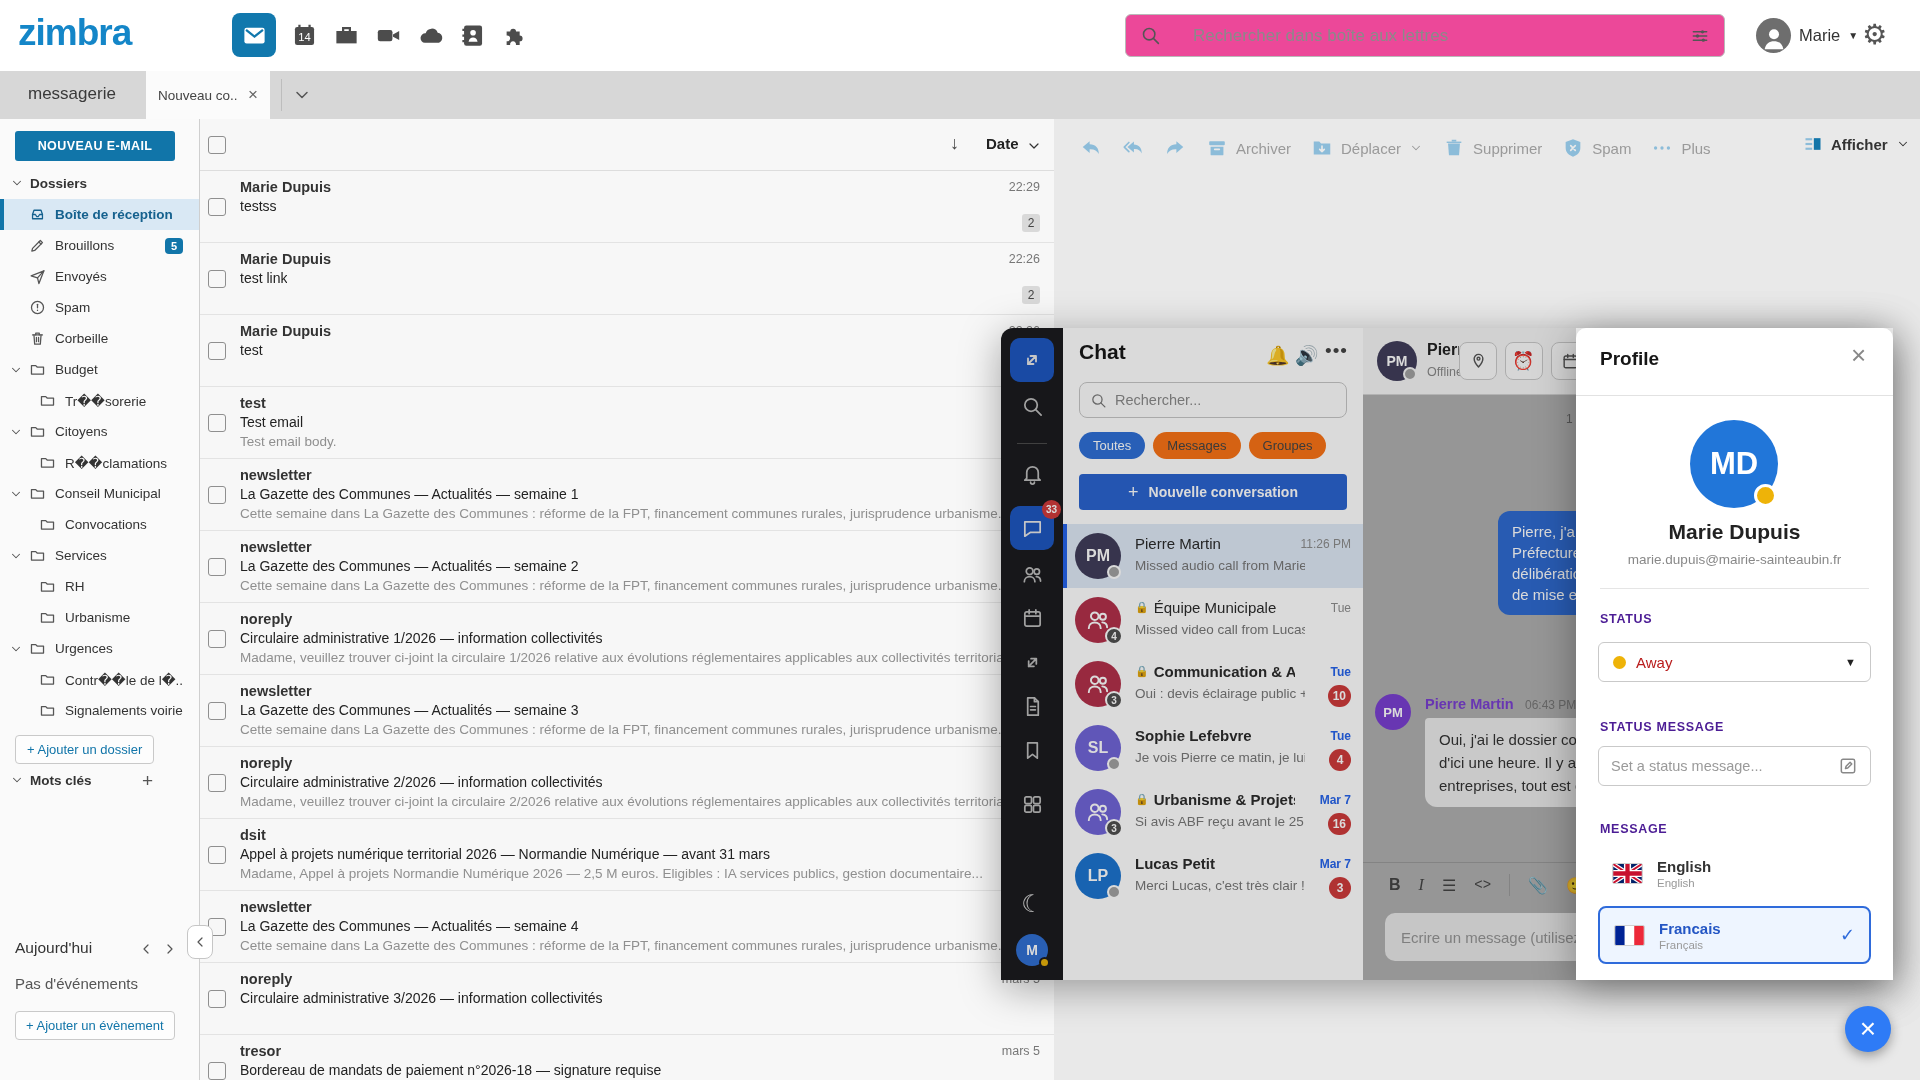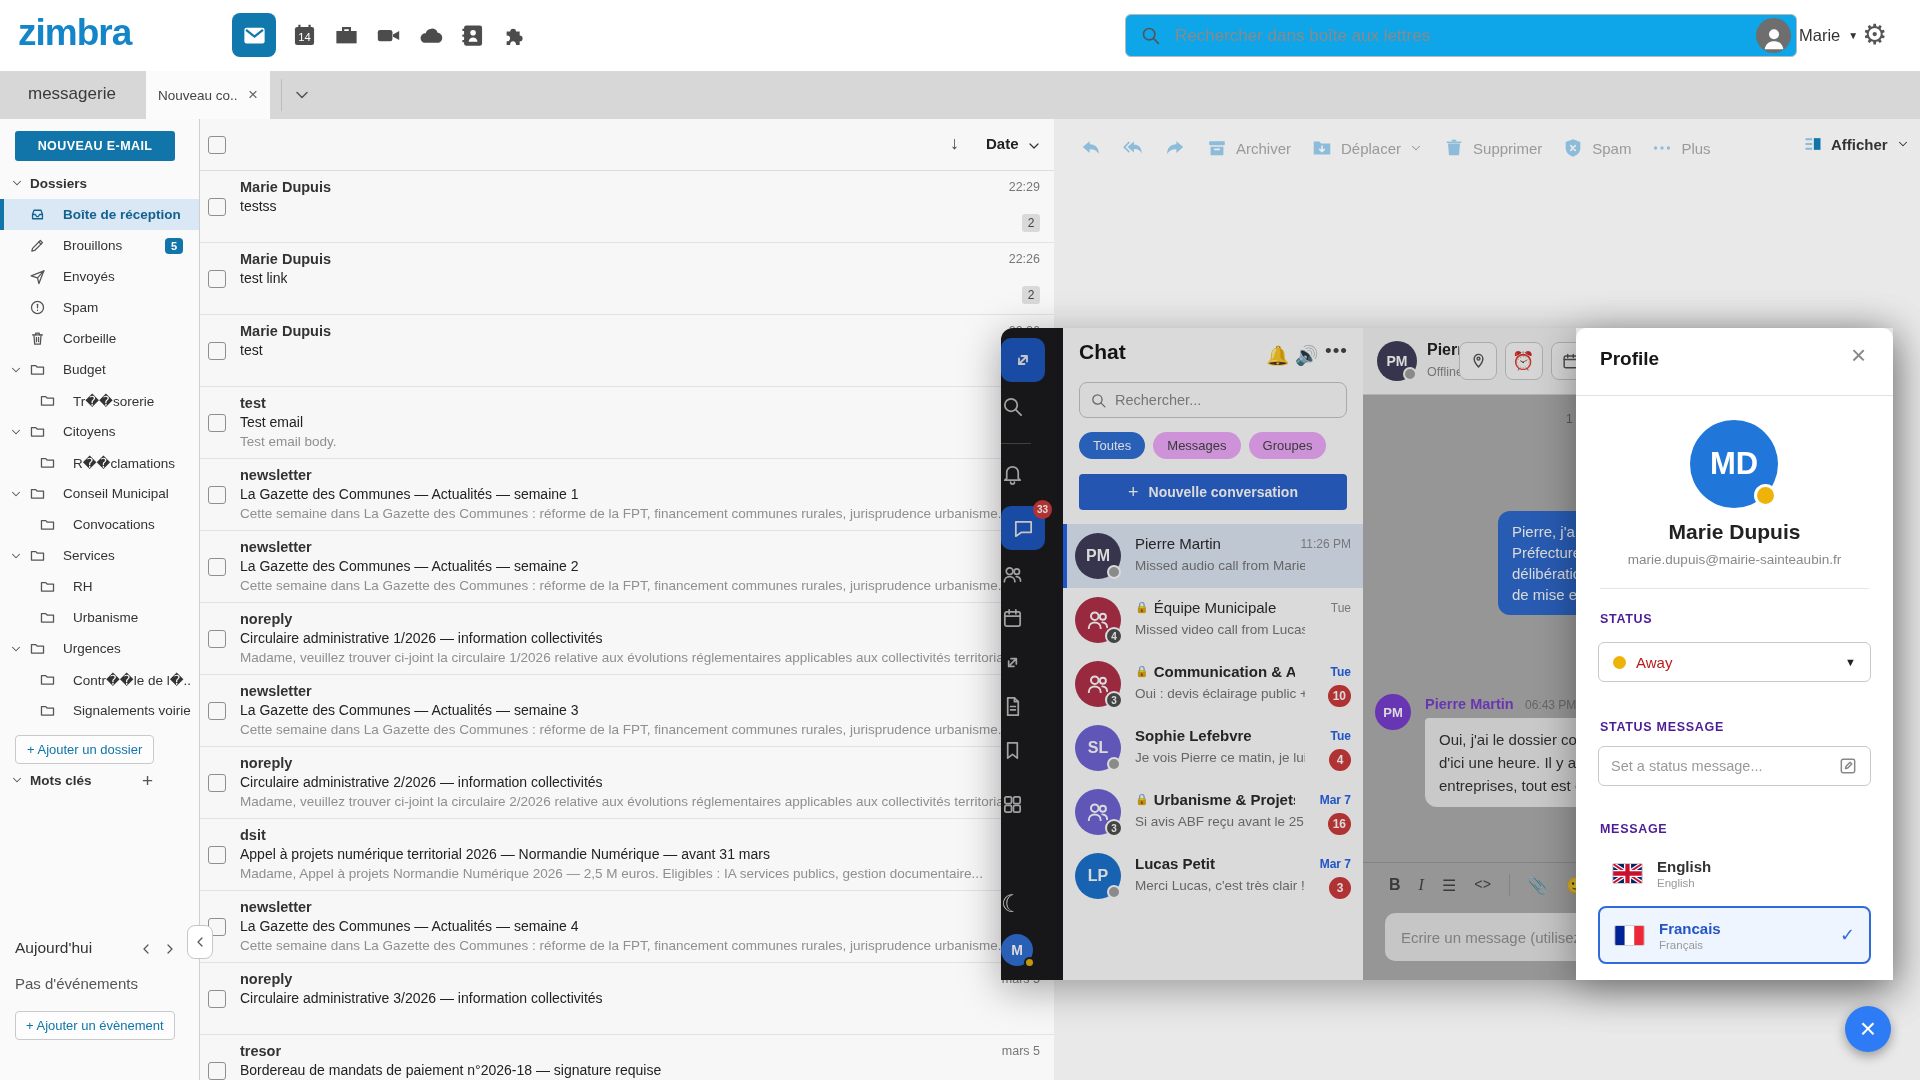--- a/index.html
+++ b/index.html
@@ -7,21 +7,21 @@
 body{font-family:"Liberation Sans","DejaVu Sans",sans-serif;background:#e9e9e9;position:relative}
 .ics{fill:none;stroke:currentColor;stroke-width:1.8;stroke-linecap:round;stroke-linejoin:round;display:block}
 .icf{fill:currentColor;stroke:none;display:block}
 input{border:none;background:transparent;outline:none;font-family:inherit}
 
 #topbar{position:absolute;left:0;top:0;width:1920px;height:71px;background:#fff}
 #logo{position:absolute;left:18px;top:12px;font-size:37px;font-weight:bold;color:#1486c8;letter-spacing:-1px}
 .appicons{position:absolute;left:232px;top:13px;display:flex;align-items:center;gap:15px}
 .appbtn{width:44px;height:44px;background:#1178ad;border-radius:8px;display:flex;align-items:center;justify-content:center}
 .appic{color:#4c4c4c}
-#searchbox{position:absolute;left:1125px;top:14px;width:672px;height:43px;border:1px solid #b9b9b9;border-radius:6px;background:#0ea5e9;display:flex;align-items:center;padding:0 14px;gap:14px}
+#searchbox{position:absolute;left:1125px;top:14px;width:600px;height:43px;border:1px solid #b9b9b9;border-radius:6px;background:#ec4899;display:flex;align-items:center;padding:0 14px;gap:32px}
 #searchbox input{flex:1;font-size:17px;color:#333}
 #searchbox input::placeholder{color:#8a8a8a}
 #userchip{position:absolute;left:1756px;top:18px;display:flex;align-items:center;gap:8px}
 .uavatar{width:35px;height:35px;border-radius:50%;background:#6e6e6e;display:flex;align-items:end;justify-content:center;overflow:hidden}
 #username{font-size:16.5px;color:#333}
 #gear{position:absolute;left:1862px;top:16px;font-size:28px;color:#555;line-height:38px}
 
 #tabbar{position:absolute;left:0;top:71px;width:1920px;height:48px;background:#d7d7d7}
 #applabel{position:absolute;left:28px;top:13px;font-size:17px;color:#3a3a3a}
 .tab{position:absolute;left:146px;top:0;width:124px;height:48px;background:#fbfbfb;display:flex;align-items:center;padding:0 12px;gap:10px}
@@ -34,21 +34,21 @@
 #composebtn{position:absolute;left:15px;top:12px;width:160px;height:30px;background:#1175a9;border-radius:3px;color:#fff;font-size:12.5px;font-weight:bold;letter-spacing:.4px;display:flex;align-items:center;justify-content:center}
 .secthead{position:absolute;left:0;width:177px;height:24px;display:flex;align-items:center}
 .secthead .schev{margin-left:10px;color:#555}
 .secthead .slabel{margin-left:6px;font-size:13.5px;font-weight:bold;color:#333}
 .secthead .splus{position:absolute;right:24px;font-size:19px;color:#555;line-height:1}
 #folders{position:absolute;left:0;top:80px;width:199px}
 .frow{position:relative;height:31px;display:flex;align-items:center}
 .frow .chev{position:absolute;left:9px;color:#555}
 .frow .fic{margin-left:29px;color:#555;flex:0 0 auto}
 .frow.ind .fic{margin-left:39px}
-.frow .flabel{margin-left:17px;font-size:13.5px;color:#333;white-space:nowrap;overflow:hidden;max-width:118px}
+.frow .flabel{margin-left:9px;font-size:13.5px;color:#333;white-space:nowrap;overflow:hidden;max-width:118px}
 .frow .fbadge{margin-left:auto;margin-right:16px;background:#1175a9;color:#fff;font-size:11px;font-weight:bold;border-radius:4px;padding:2px 6px}
 .frow.active{background:#d9e8f4}
 .frow.active::before{content:"";position:absolute;left:0;top:0;bottom:0;width:4px;background:#1175a9}
 .frow.active .flabel{font-weight:bold;color:#15618e}
 .frow.active .fic{color:#15618e}
 #addfolder{position:absolute;left:15px;top:616px;border:1px solid #c9c9c9;border-radius:4px;background:#fdfdfd;color:#1175a9;font-size:13px;padding:6px 11px}
 #minical{position:absolute;left:0;top:820px;width:200px}
 #caltitle{position:absolute;left:15px;top:0;font-size:15.5px;color:#333}
 .calnav{position:absolute;top:2px;color:#555}
 #calempty{position:absolute;left:15px;top:36px;font-size:15px;color:#555}
@@ -74,38 +74,38 @@
 #rtoolbar{position:absolute;left:1080px;top:131px;height:34px;display:flex;align-items:center;gap:20px}
 .titem{display:flex;align-items:center;gap:8px}
 .titem .tic{color:#8cbcd9}
 .titem .tlab{font-size:15px;color:#9a9a9a}
 .titem .tch{color:#9a9a9a}
 #viewbtn{position:absolute;left:1803px;top:134px;display:flex;align-items:center;gap:8px}
 #viewbtn .vlab{font-size:15px;font-weight:bold;color:#333}
 #viewbtn .tch{color:#333}
 
 #chatwin{position:absolute;left:1001px;top:328px;width:892px;height:652px;border-radius:12px 0 0 0;overflow:hidden;box-shadow:0 8px 40px rgba(0,0,0,.35);z-index:10}
-#rail{position:absolute;left:0;top:0;width:62px;height:652px;background:#1b1b1e;display:flex;flex-direction:column;align-items:flex-start;padding:10px 0 0 0}
+#rail{position:absolute;left:0;top:0;width:62px;height:652px;background:#1b1b1e;display:flex;flex-direction:column;align-items:center;padding:10px 0 0 0}
 .rbtn{width:44px;height:44px;border-radius:10px;display:flex;align-items:center;justify-content:center;color:#e8e8e8;position:relative;margin-bottom:13px}
 .rbtn.on{background:#1d56c0}
 .ritem{color:#bdbdbd;margin-bottom:21px}
 .rdiv{width:30px;height:1px;background:#4a4a4a;margin:4px 0 18px 0}
 .rbadge{position:absolute;top:-6px;right:-7px;background:#d03a3a;color:#fff;font-size:10px;font-weight:bold;min-width:19px;height:19px;border-radius:10px;display:flex;align-items:center;justify-content:center;padding:0 3px}
 #rmoon{margin-top:auto;color:#d5d5d5;font-size:24px;margin-bottom:16px}
 #ravatar{width:32px;height:32px;border-radius:50%;background:#2f6fd3;color:#fff;font-size:14px;font-weight:bold;display:flex;align-items:center;justify-content:center;position:relative;margin-bottom:14px}
 #ravatar .ydot{position:absolute;right:-2px;bottom:-2px;width:11px;height:11px;border-radius:50%;background:#e7b10a;border:2px solid #1b1b1e}
 #chatlist{position:absolute;left:62px;top:0;width:300px;height:652px;background:#fff}
 #chattitle{position:absolute;left:16px;top:12px;font-size:21px;font-weight:800;color:#161616}
 .chicon{position:absolute;top:16px;font-size:19px}
 #chdots{position:absolute;left:262px;top:12px;font-size:19px;color:#444;letter-spacing:1px}
 #chsearch{position:absolute;left:16px;top:54px;width:268px;height:36px;border:1px solid #c6c6c6;border-radius:8px;background:#fdfdfd;display:flex;align-items:center;padding:0 10px;gap:8px;color:#777}
 #chsearch input{flex:1;font-size:14.5px;color:#444}
 #chsearch input::placeholder{color:#8a8a8a}
 #pills{position:absolute;left:16px;top:104px;display:flex;gap:8px}
-.pill{height:27px;border-radius:14px;background:#f0abfc;color:#444;font-size:13px;display:flex;align-items:center;padding:0 14px}
+.pill{height:27px;border-radius:14px;background:#f97316;color:#444;font-size:13px;display:flex;align-items:center;padding:0 14px}
 .pill.on{background:#2e6fd6;color:#fff}
 #newconv{position:absolute;left:16px;top:146px;width:268px;height:36px;background:#2a63cf;border-radius:4px;color:#fff;font-size:14px;font-weight:600;display:flex;align-items:center;justify-content:center;gap:10px}
 #newconv::before{content:"+";font-size:18px;font-weight:400}
 #convs{position:absolute;left:0;top:196px;width:300px}
 .crow{position:relative;height:64px}
 .crow.sel{background:#dfe9f6}
 .crow.sel::before{content:"";position:absolute;left:0;top:0;bottom:0;width:4px;background:#2563eb}
 .cav{position:absolute;left:12px;top:9px;width:46px;height:46px;border-radius:50%;color:#fff;display:flex;align-items:center;justify-content:center;font-size:16px;font-weight:bold}
 .cav .gp{color:#fff}
 .cdot{position:absolute;right:0;bottom:0;width:14px;height:14px;border-radius:50%;background:#a2a2a2;border:2px solid #fff}

